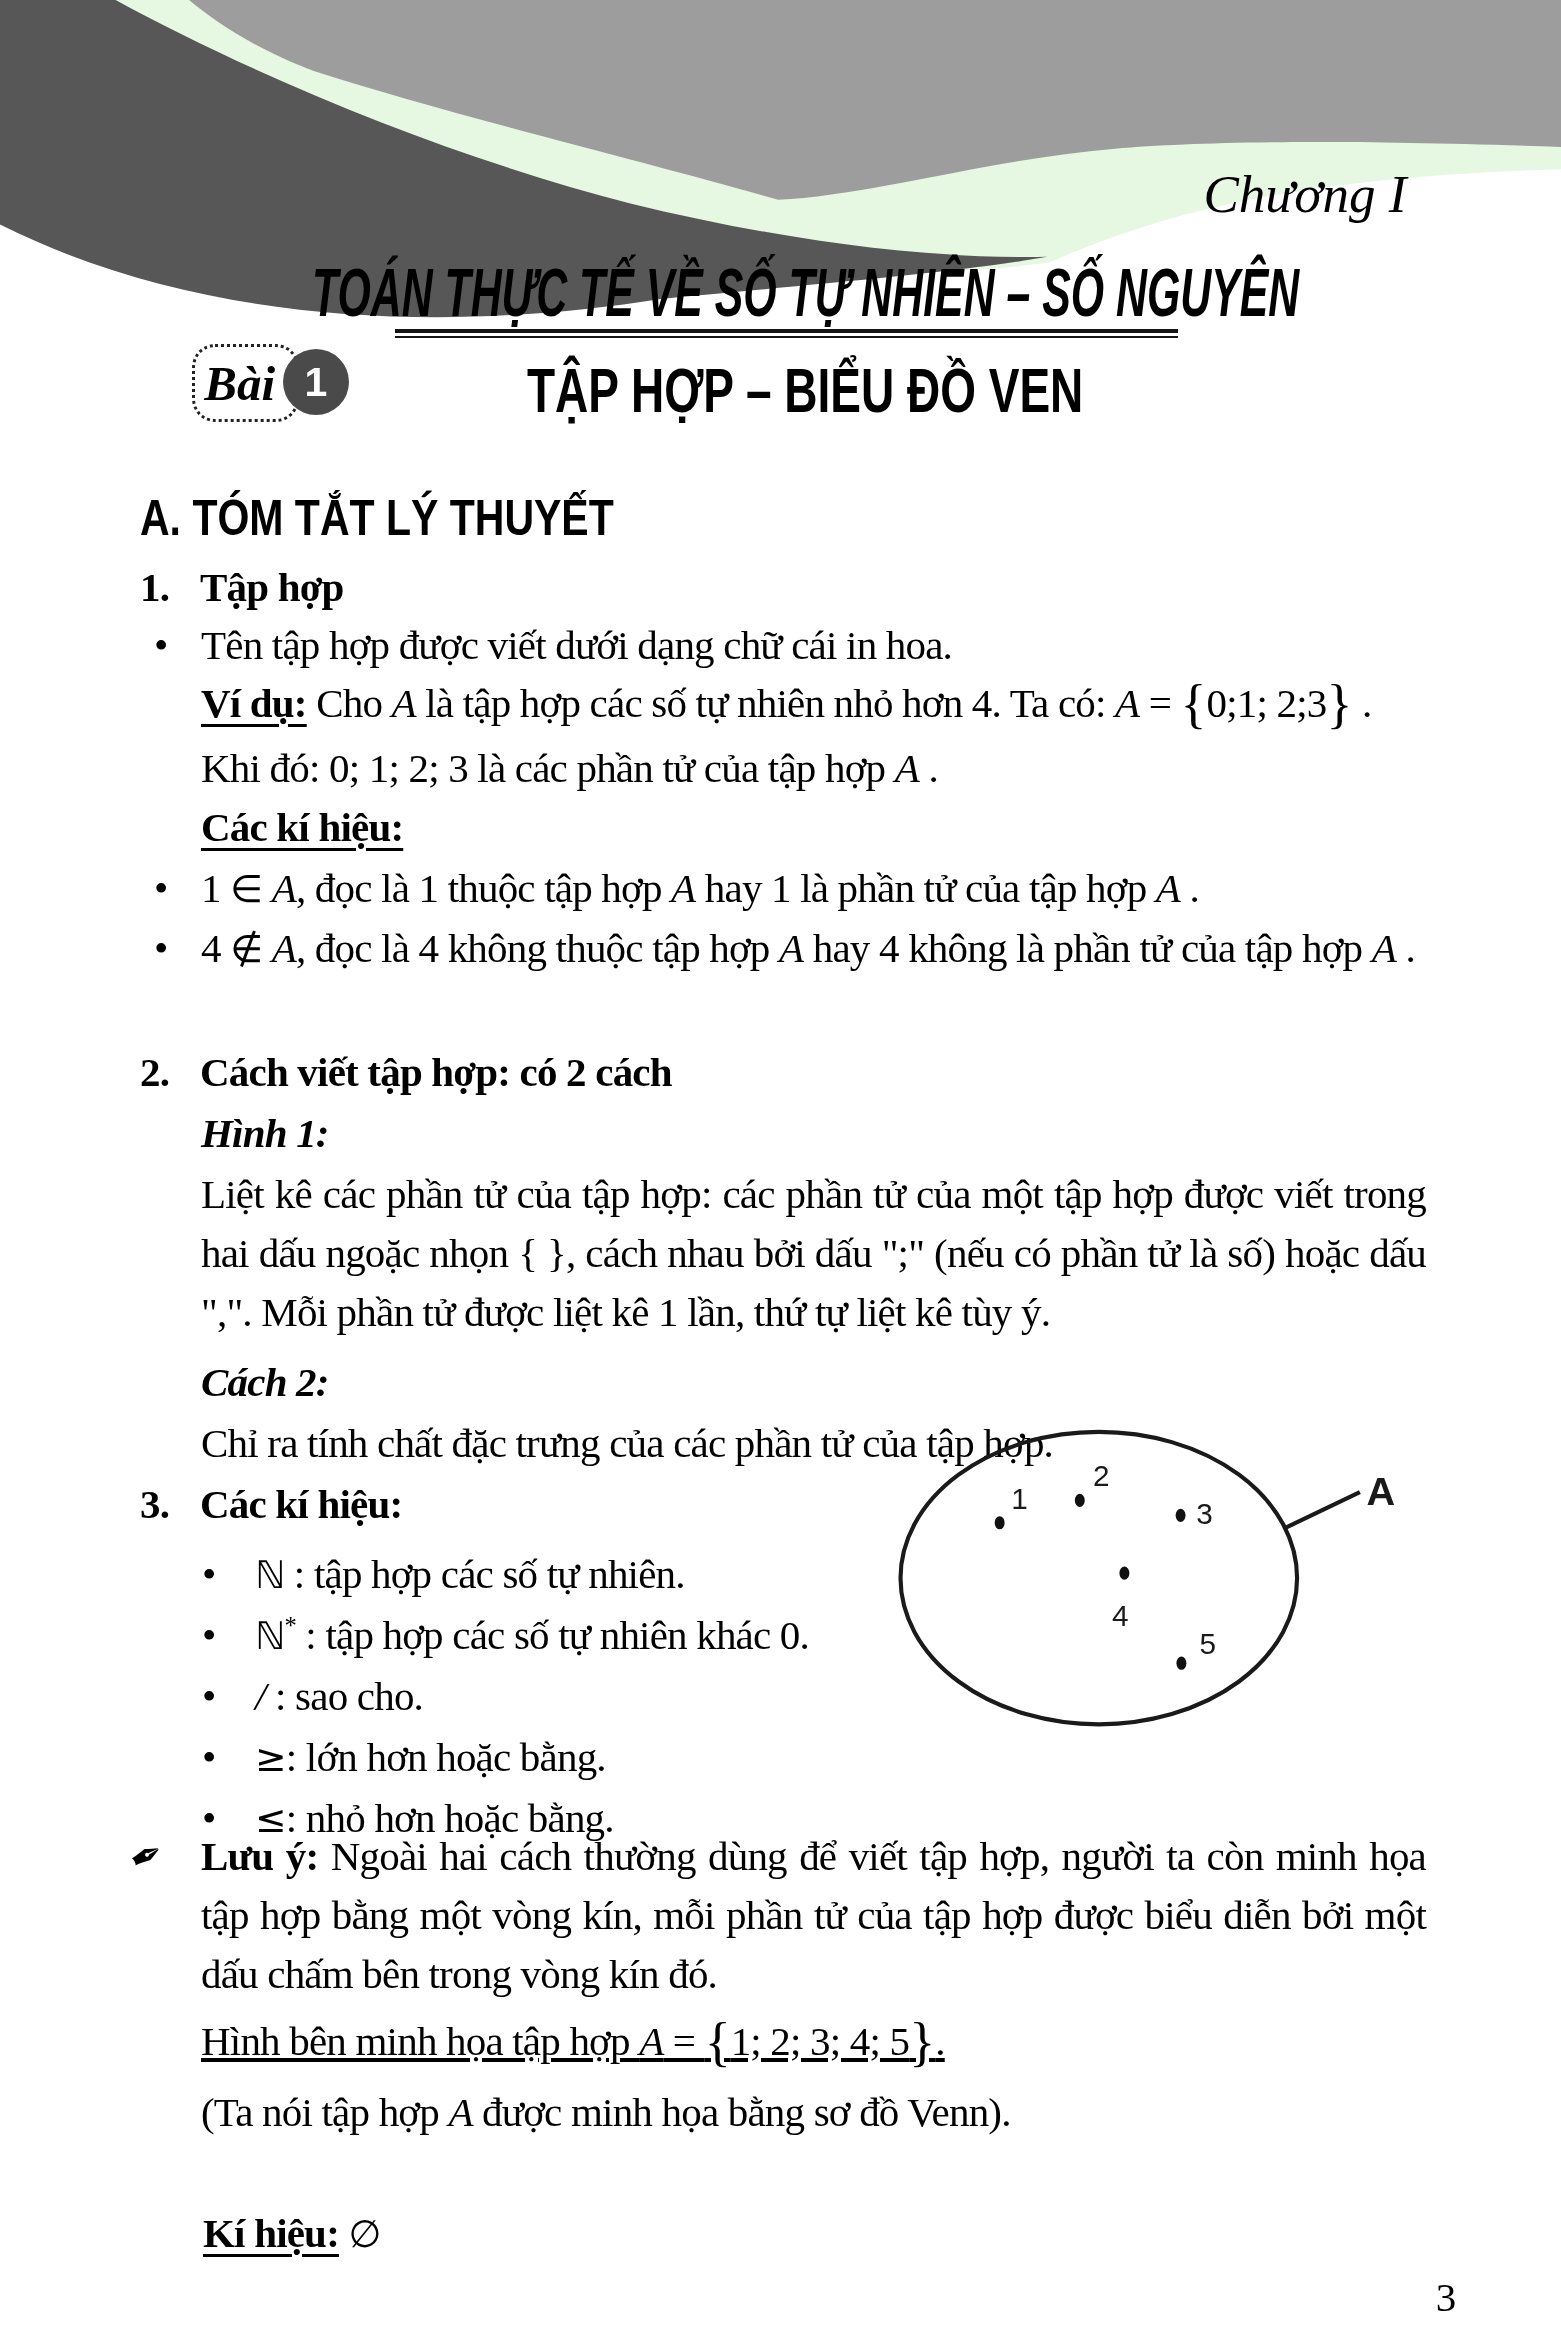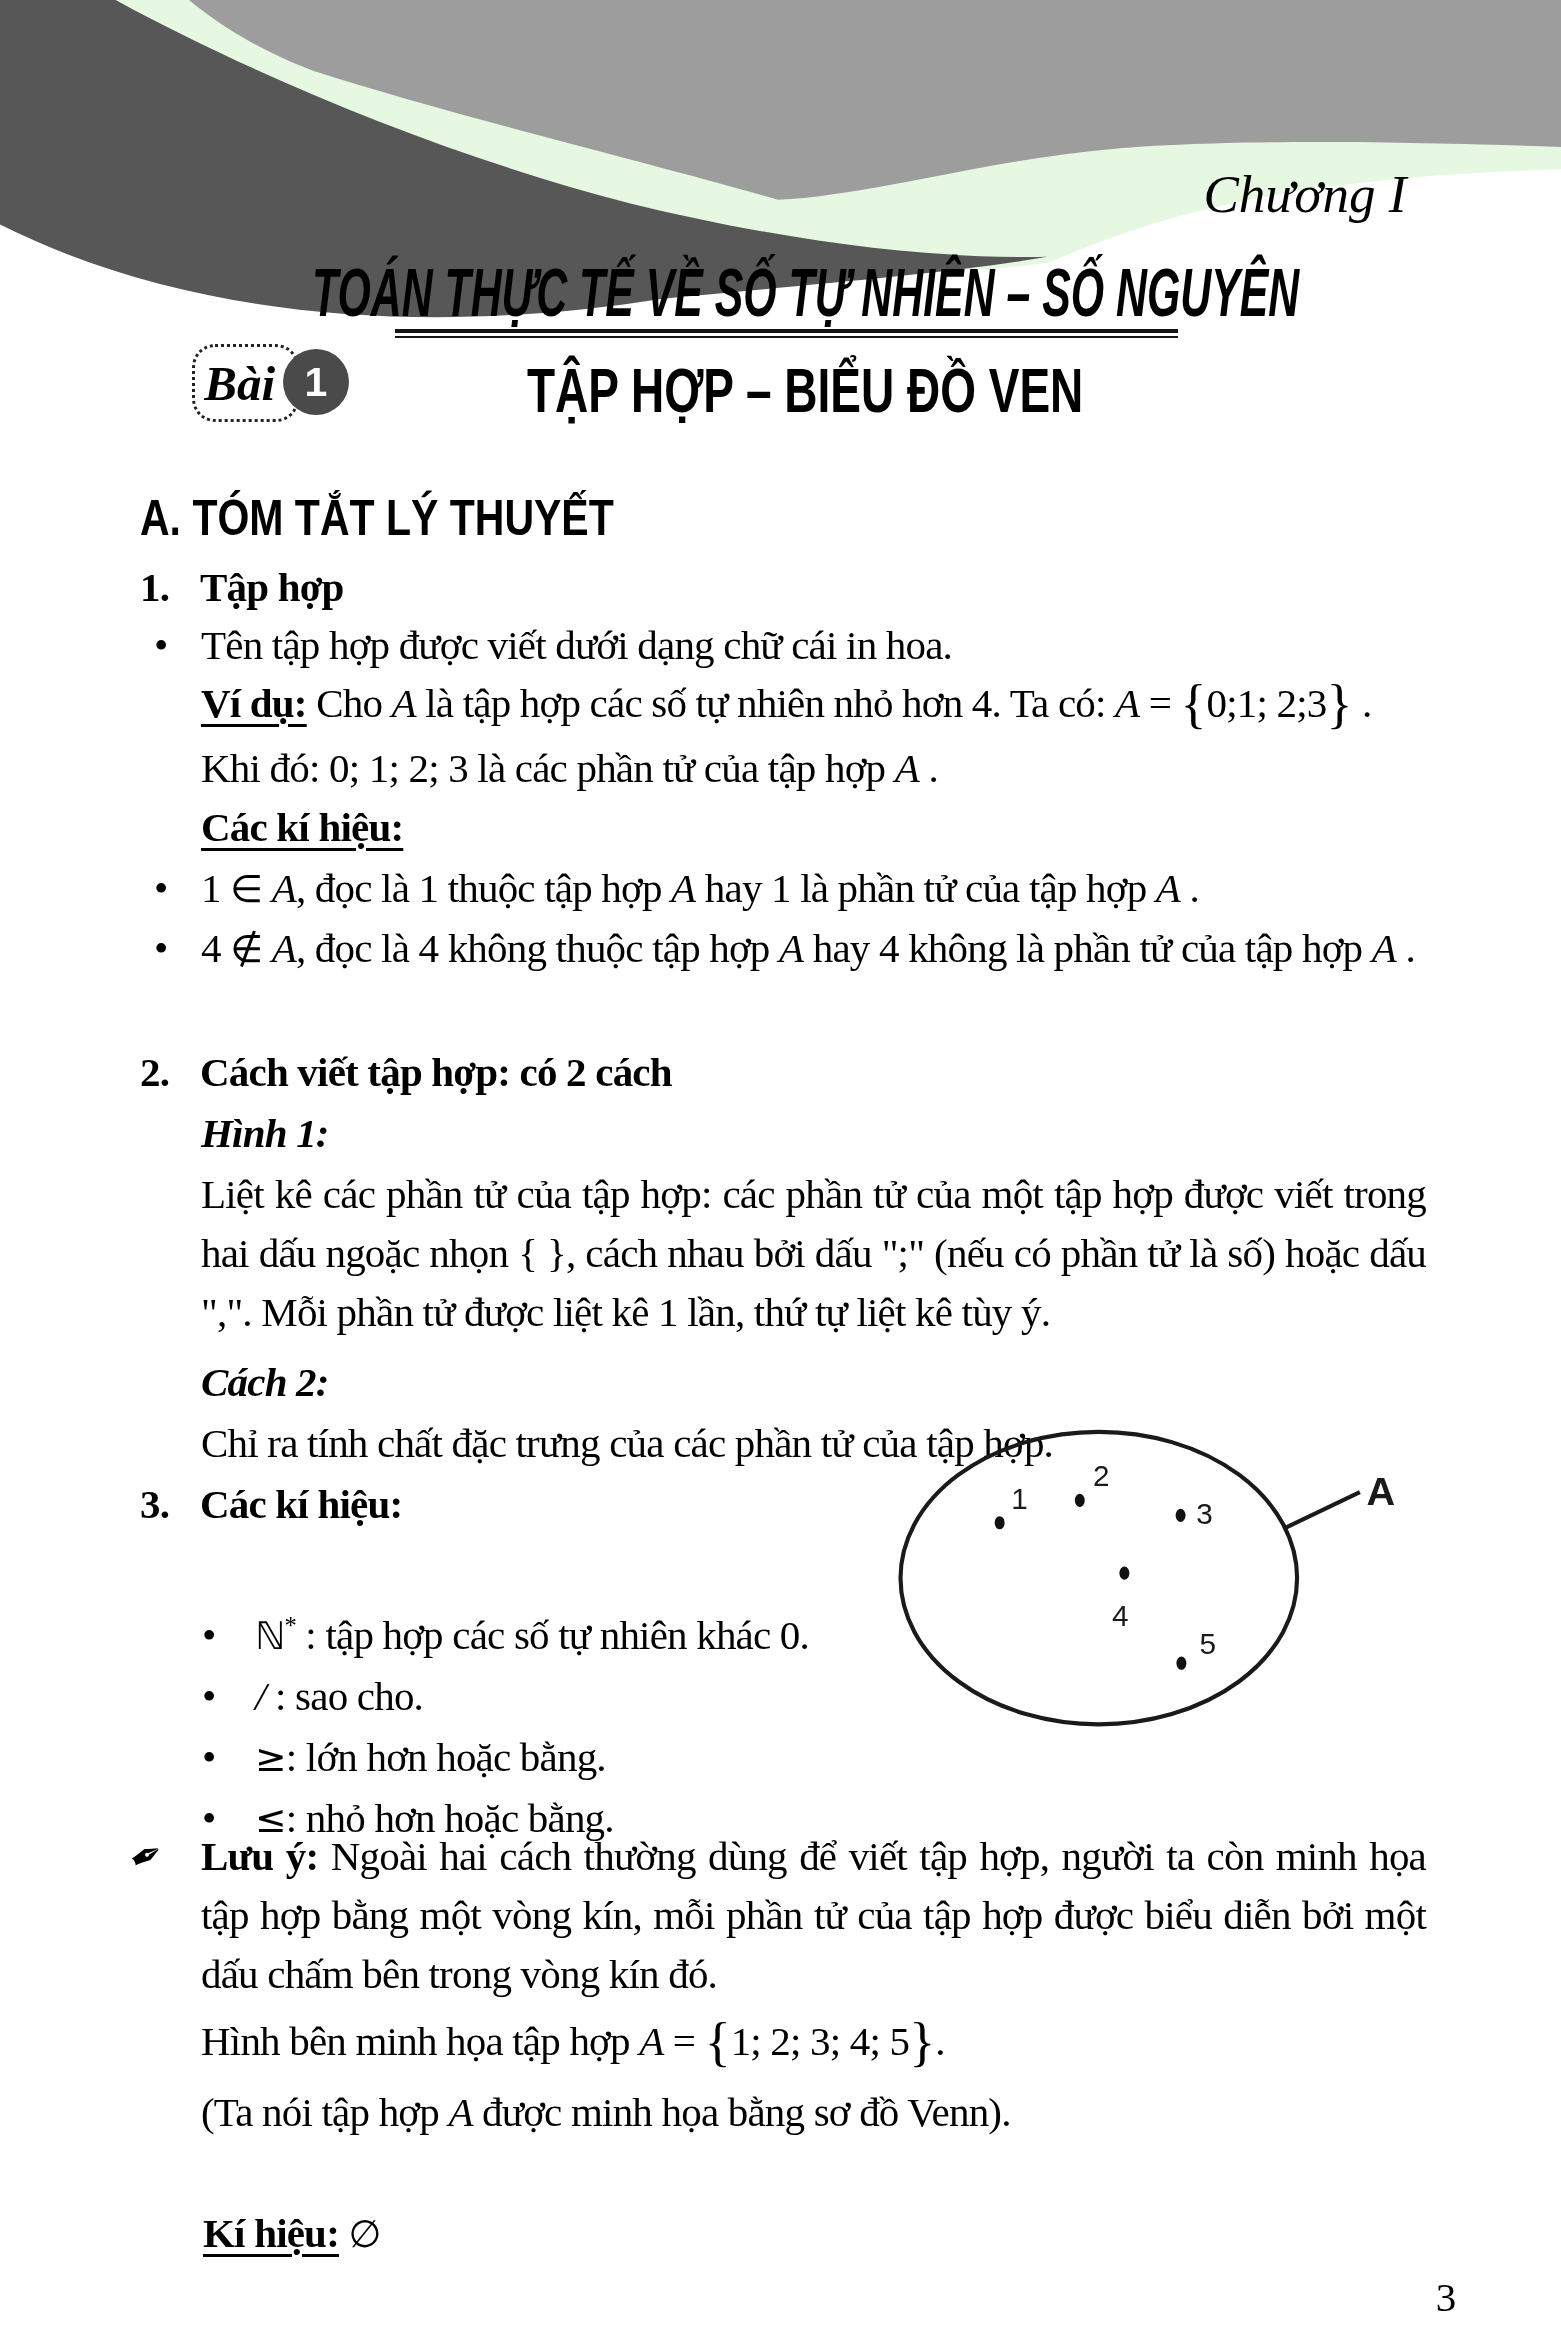--- a/index.html
+++ b/index.html
@@ -150,20 +150,23 @@
   <div class="line" style="left:201px; top:1353px;">
     <span class="bolditalic">Cách 2:</span>
   </div>
 
   <div class="line" style="left:201px; top:1414px;">Chỉ ra tính chất đặc trưng của các phần tử của tập hợp.</div>
 
   <div class="line" style="left:140px; top:1475px;">
     <span class="num">3.</span><span class="bold">Các kí hiệu:</span>
   </div>
 
+  <div class="line" style="left:202px; top:1535px;">
+    <span class="bul2">•</span><span class="sym">ℕ</span><sup></sup><span> : tập hợp các số tự nhiên.</span>
+  </div>
   <div class="line" style="left:202px; top:1596px;">
     <span class="bul2">•</span><span class="sym">ℕ</span><sup>*</sup><span> : tập hợp các số tự nhiên khác 0.</span>
   </div>
   <div class="line" style="left:202px; top:1657px;">
     <span class="bul2">•</span><span class="math">/</span><sup></sup><span> : sao cho.</span>
   </div>
   <div class="line" style="left:202px; top:1718px;">
     <span class="bul2">•</span><span class="sym">≥</span><sup></sup><span>: lớn hơn hoặc bằng.</span>
   </div>
   <div class="line" style="left:202px; top:1779px;">
@@ -183,21 +186,21 @@
     <text x="283" y="106" font-family="Liberation Sans, sans-serif" font-size="36" fill="#1a1a1a">2</text>
     <text x="408" y="152" font-family="Liberation Sans, sans-serif" font-size="36" fill="#1a1a1a">3</text>
     <text x="306" y="276" font-family="Liberation Sans, sans-serif" font-size="36" fill="#1a1a1a">4</text>
     <text x="412" y="310" font-family="Liberation Sans, sans-serif" font-size="36" fill="#1a1a1a">5</text>
   </svg>
 
   <div class="line wrapblock" style="left:201px; top:1827px; width:1225px;">
     <span class="note-marker">✒</span><span class="bold">Lưu ý:</span><span> Ngoài hai cách thường dùng để viết tập hợp, người ta còn minh họa tập hợp bằng một vòng kín, mỗi phần tử của tập hợp được biểu diễn bởi một dấu chấm bên trong vòng kín đó.</span>
   </div>
 
-  <div class="line" style="left:201px; top:2012px;">
+  <div class="line" style="left:201px; top:2012px;text-decoration:underline;">
     <span>Hình bên minh họa tập hợp </span><span class="math">A</span><span> = </span><span class="brace">{</span><span>1; 2; 3; 4; 5</span><span class="brace">}</span><span>.</span>
   </div>
 
   <div class="line" style="left:201px; top:2083px;">
     <span>(Ta nói tập hợp </span><span class="math">A</span><span> được minh họa bằng sơ đồ Venn).</span>
   </div>
 
 
   <div class="line" style="left:203px; top:2204px;">
     <span class="bold u">Kí hiệu:</span><span>&nbsp;</span><span class="sym">∅</span>

